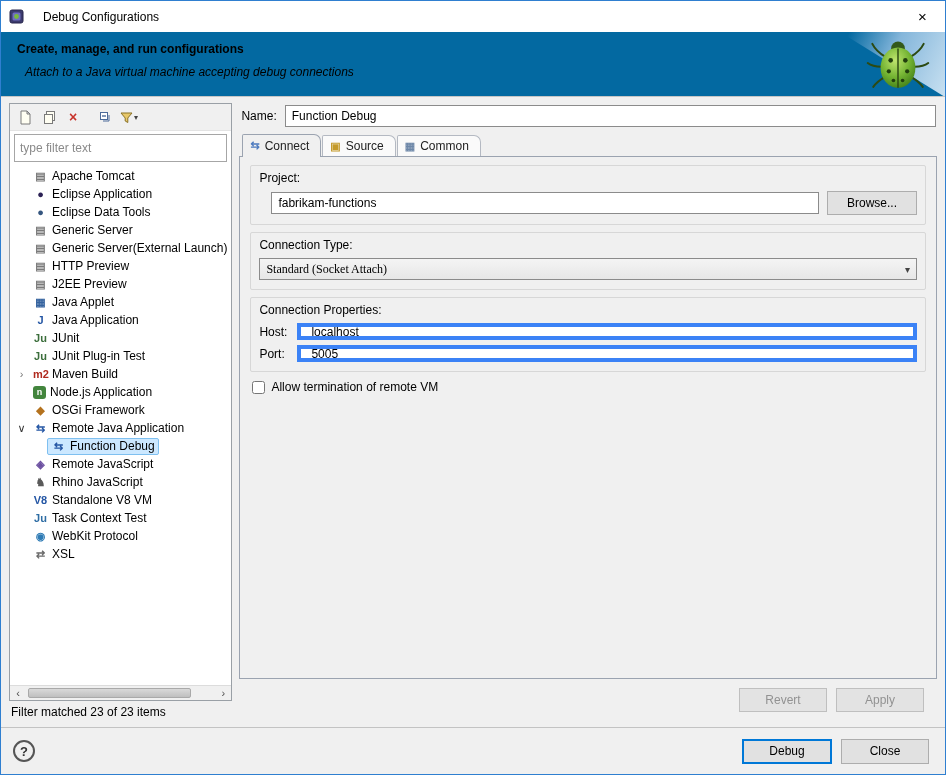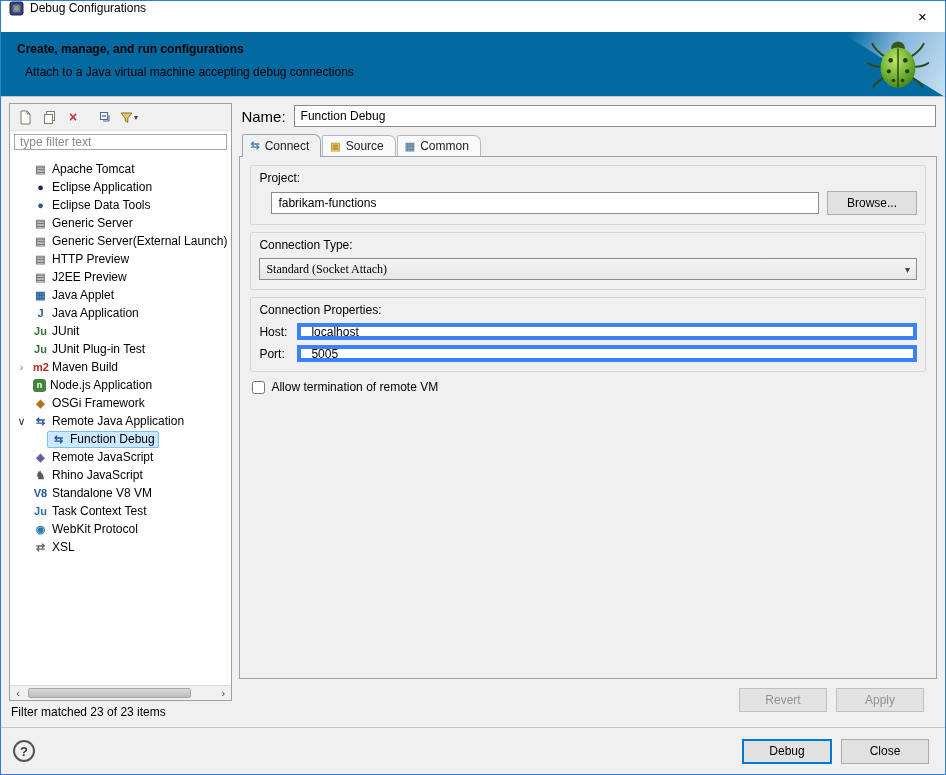--- a/index.html
+++ b/index.html
@@ -2,66 +2,66 @@
 <html><head>
 <meta charset="utf-8">
 <style>
   *{box-sizing:border-box;margin:0;padding:0;}
   html,body{width:946px;height:775px;background:#fff;}
   body{font-family:"Liberation Sans",sans-serif;font-size:12px;color:#000;}
 
   .window{width:946px;height:775px;display:flex;flex-direction:column;border:1px solid #2f7fd0;background:#f0f0f0;}
 
   
-  .titlebar{flex:0 0 31px;background:#fff;display:flex;padding-left:8px;gap:5px;}
+  .titlebar{flex:0 0 31px;background:#fff;display:flex;align-items:center;padding-left:8px;gap:18px;}
   .app-icon{width:16px;height:16px;display:inline-block;}
   .title-text{font-size:12px;color:#000;}
   .close-btn{margin-left:auto;width:45px;height:31px;display:flex;align-items:center;justify-content:center;font-size:15px;cursor:default;}
 
   
   .banner{flex:0 0 65px;background:#0369a1;border-bottom:1px solid #c6c6c6;position:relative;padding:10px 16px 0;overflow:hidden;}
   .banner-swoosh{position:absolute;right:0;top:0;width:150px;height:65px;
      background:linear-gradient(115deg, rgba(176,208,238,0) 30%, rgba(176,208,238,.75) 60%, rgba(222,238,250,.9) 100%);
      clip-path:polygon(100% 0, 30% 0, 100% 100%);}
   .banner-title{font-weight:bold;font-size:12px;}
-  .banner-subtitle{margin-top:9px;padding-left:8px;font-size:12px;}
+  .banner-subtitle{margin-top:9px;padding-left:8px;font-size:12px;font-style:italic;}
   .banner-bug{position:absolute;right:14px;top:3px;}
 
   
   .bodyarea{flex:1;min-height:0;display:flex;padding:6px 8px;gap:7px;background:#f0f0f0;}
 
   
   .leftcol{flex:0 0 218px;display:flex;flex-direction:column;min-height:0;}
   .leftpanel{flex:1;min-height:0;display:flex;flex-direction:column;border:1px solid #9aa0a6;background:#fff;}
   .toolbar{flex:0 0 27px;background:#f0f0f0;display:flex;align-items:center;padding:2px 4px;gap:2px;border-bottom:1px solid #e3e3e3;}
   .tbtn{width:22px;height:22px;border:none;background:transparent;display:flex;align-items:center;justify-content:center;cursor:default;}
   .tbtn .x{color:#c8332b;font-weight:bold;font-size:14px;line-height:1;}
   .tsep{width:6px;}
   .tdrop{font-size:8px;color:#444;margin-left:1px;}
   .filterwrap{flex:0 0 27px;padding:3px 4px;background:#fff;}
-  .filterwrap input{width:100%;height:16px;border:1px solid #a6a6a6;padding:2px 5px;font:12px "Liberation Sans",sans-serif;color:#000;}
+  .filterwrap input{width:100%;height:28px;border:1px solid #a6a6a6;padding:2px 5px;font:12px "Liberation Sans",sans-serif;color:#000;}
   .filterwrap input::placeholder{color:#8a8a8a;}
   .tree{flex:1;min-height:0;overflow:hidden;padding-top:2px;background:#fff;}
   .trow{height:18px;display:flex;align-items:center;cursor:default;white-space:nowrap;}
   .chev{width:15px;flex:0 0 15px;text-align:center;font-size:11px;color:#777;line-height:1;}
   .hl{display:flex;align-items:center;gap:4px;padding:0 3px;height:17px;border:1px solid transparent;border-radius:2px;}
   .hl.sel{background:#cce8ff;border-color:#7fc0f0;}
   .ticon{width:15px;flex:0 0 15px;text-align:center;font-size:11px;font-weight:bold;line-height:14px;}
   .ticon.badge{width:13px;flex:0 0 13px;height:13px;border-radius:3px;font-size:9px;line-height:13px;}
   .tlabel{font-size:12px;}
   .hscroll{flex:0 0 15px;display:flex;align-items:stretch;background:#f0f0f0;border-top:1px solid #dcdcdc;}
   .scroll-arrow{width:16px;display:flex;align-items:center;justify-content:center;font-size:11px;color:#505050;}
   .scroll-track{flex:1;position:relative;background:#f0f0f0;}
   .scroll-thumb{position:absolute;left:2px;top:2px;bottom:2px;width:86%;background:linear-gradient(#d9d9d9,#bfbfbf);border:1px solid #a9a9a9;border-radius:2px;}
   .status{flex:0 0 20px;padding:4px 2px 0;font-size:12px;color:#000;background:#f0f0f0;}
 
   
   .rightpanel{flex:1;min-width:0;display:flex;flex-direction:column;min-height:0;padding-top:2px;}
   .namerow{flex:0 0 28px;display:flex;align-items:center;gap:8px;padding:0 1px 6px 2px;}
-  .namerow label{font-size:15px;}
+  .namerow label{font-size:12px;}
   .namerow input{flex:1;height:22px;border:1px solid #8b8b8b;background:#fff;padding:2px 6px;font:12px "Liberation Sans",sans-serif;}
   .tabbar{flex:0 0 23px;display:flex;align-items:flex-end;padding-left:3px;position:relative;z-index:2;}
   .tab{display:flex;align-items:center;gap:5px;height:21px;padding:2px 11px 2px 7px;background:#fafafa;border:1px solid #b4b9c2;border-bottom:none;border-radius:2px 7px 0 0;margin-right:1px;color:#222;}
   .tab.active{background:#f0f0f0;height:23px;border-color:#9ba3b0;margin-bottom:-1px;padding-bottom:3px;}
   .tabicon{font-size:11px;font-weight:bold;line-height:1;}
   .tabcontent{flex:1;min-height:0;border:1px solid #9ba3b0;background:#f0f0f0;padding:8px 10px;overflow:hidden;}
   .group{border:1px solid #d7d7d7;border-radius:2px;padding:4px 8px 9px;margin-bottom:7px;}
   .group-label{margin:1px 0 6px;font-size:12px;}
   .grouprow{display:flex;align-items:center;gap:8px;}
   .grouprow input{flex:1;height:22px;border:1px solid #8b8b8b;background:#fff;padding:2px 6px;font:12px "Liberation Sans",sans-serif;margin-left:12px;}

